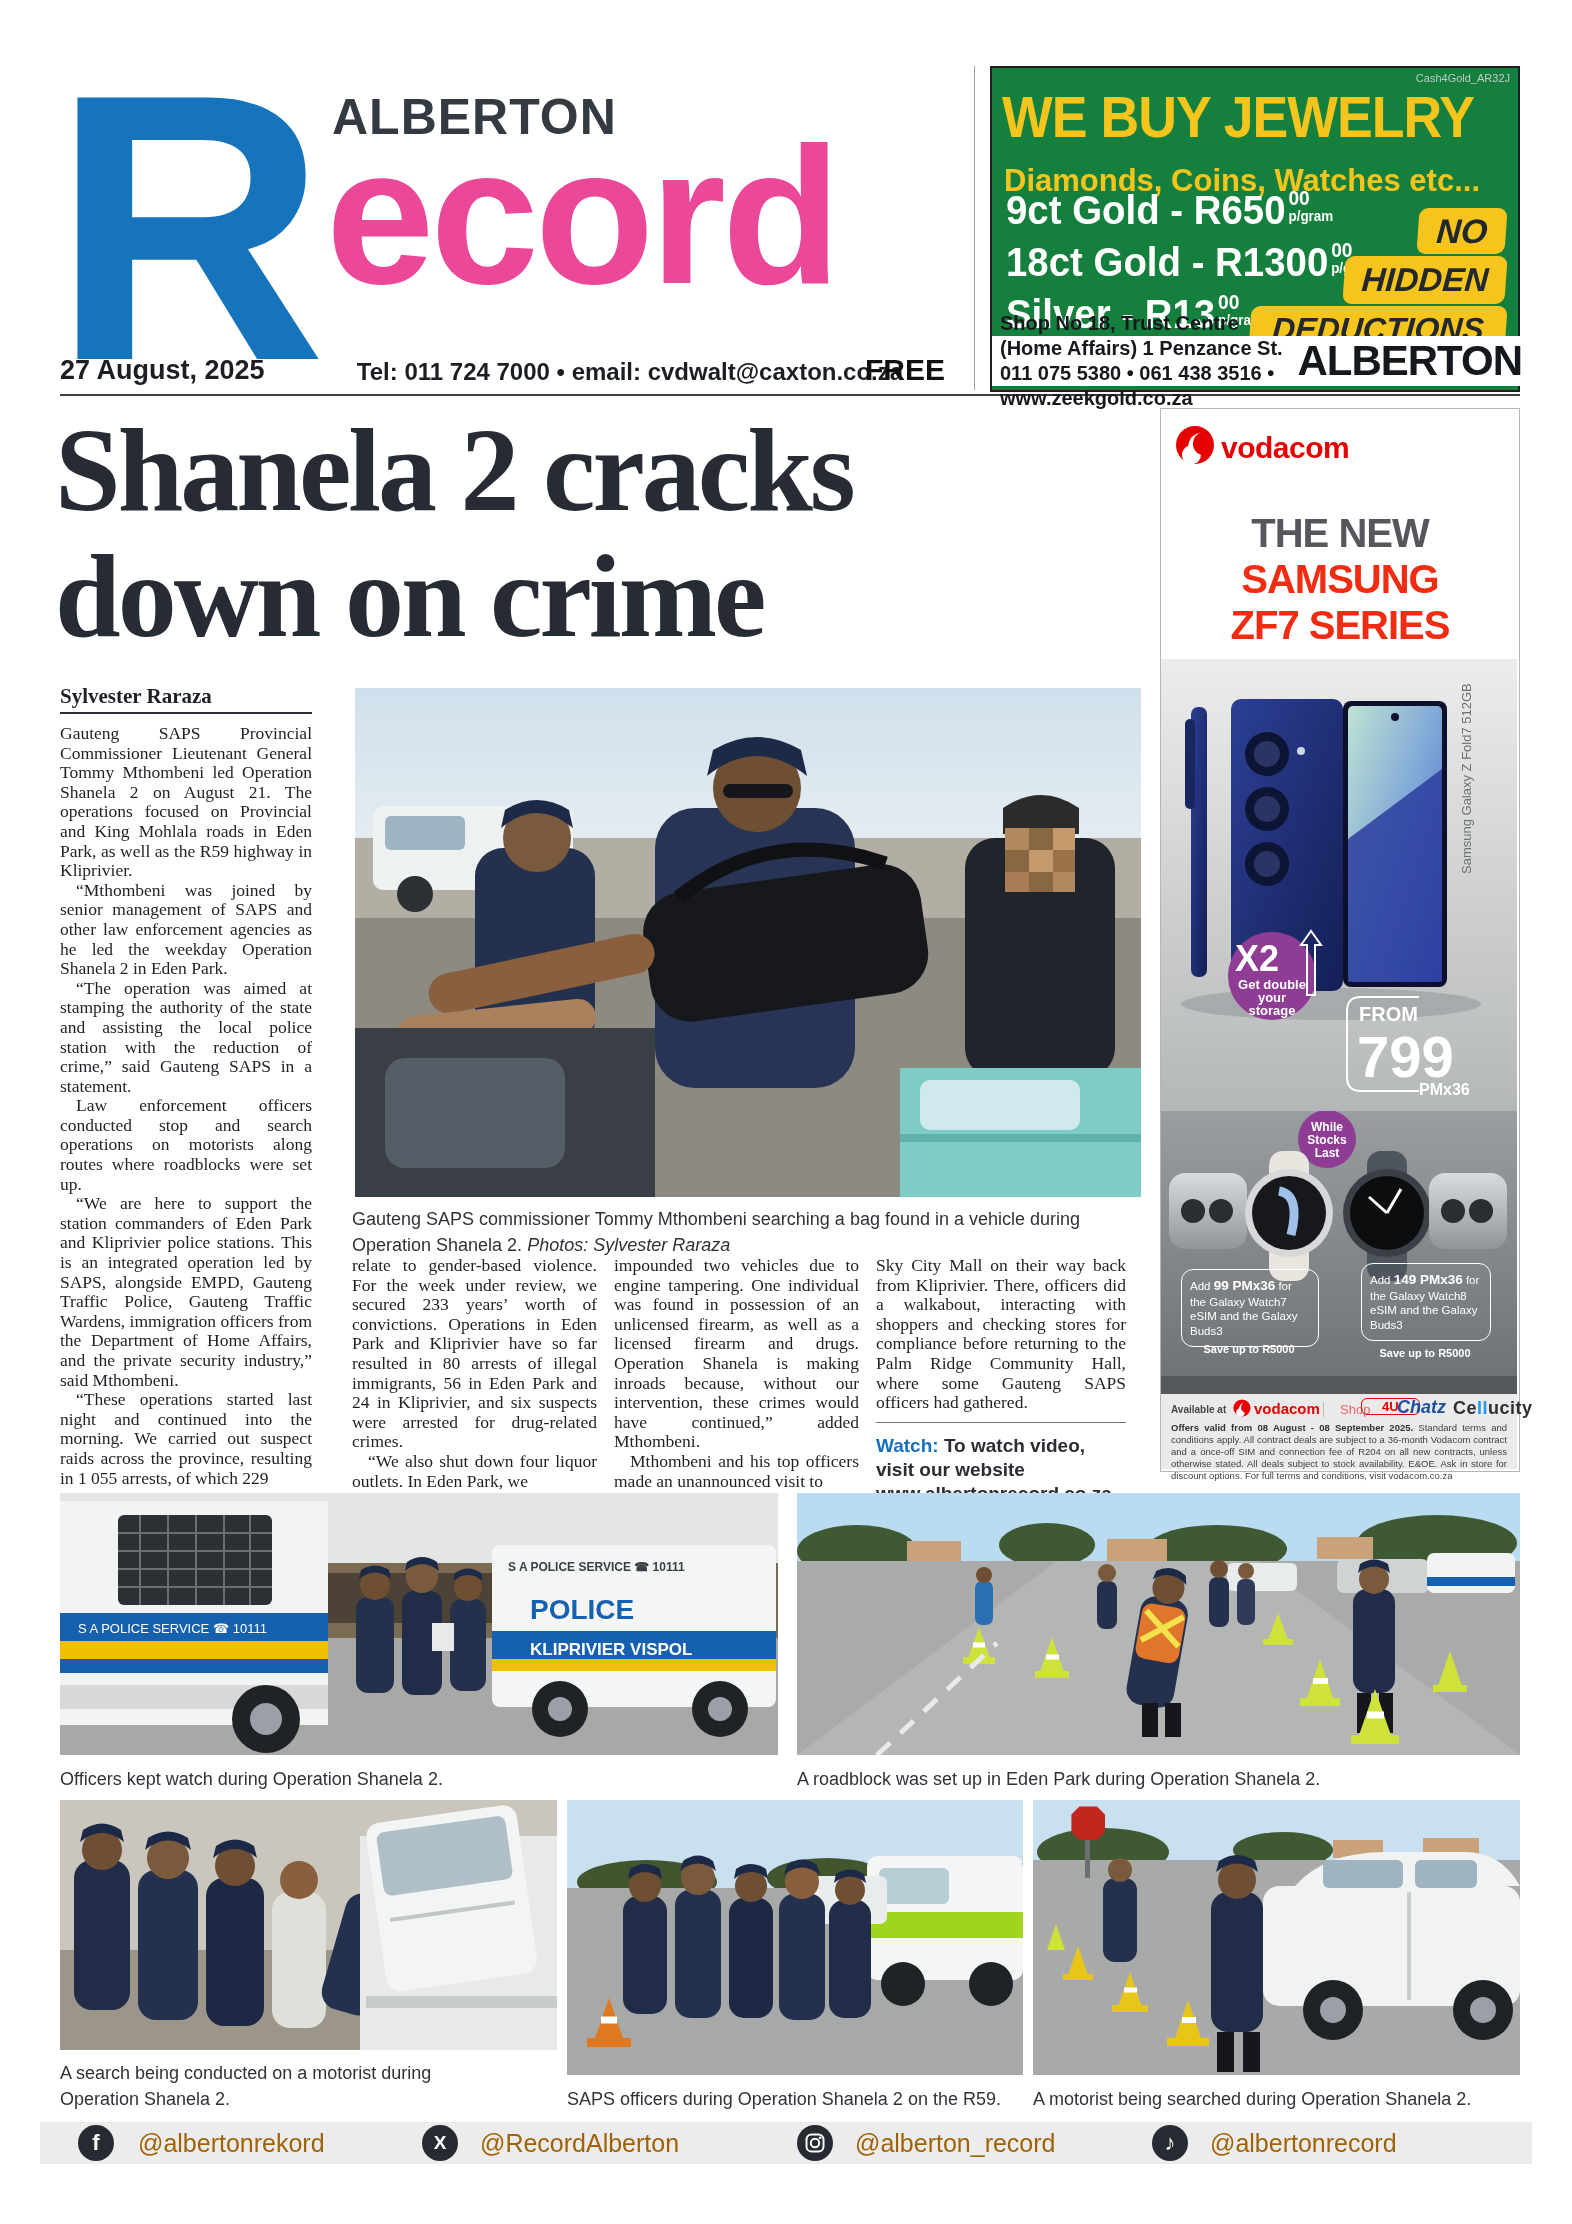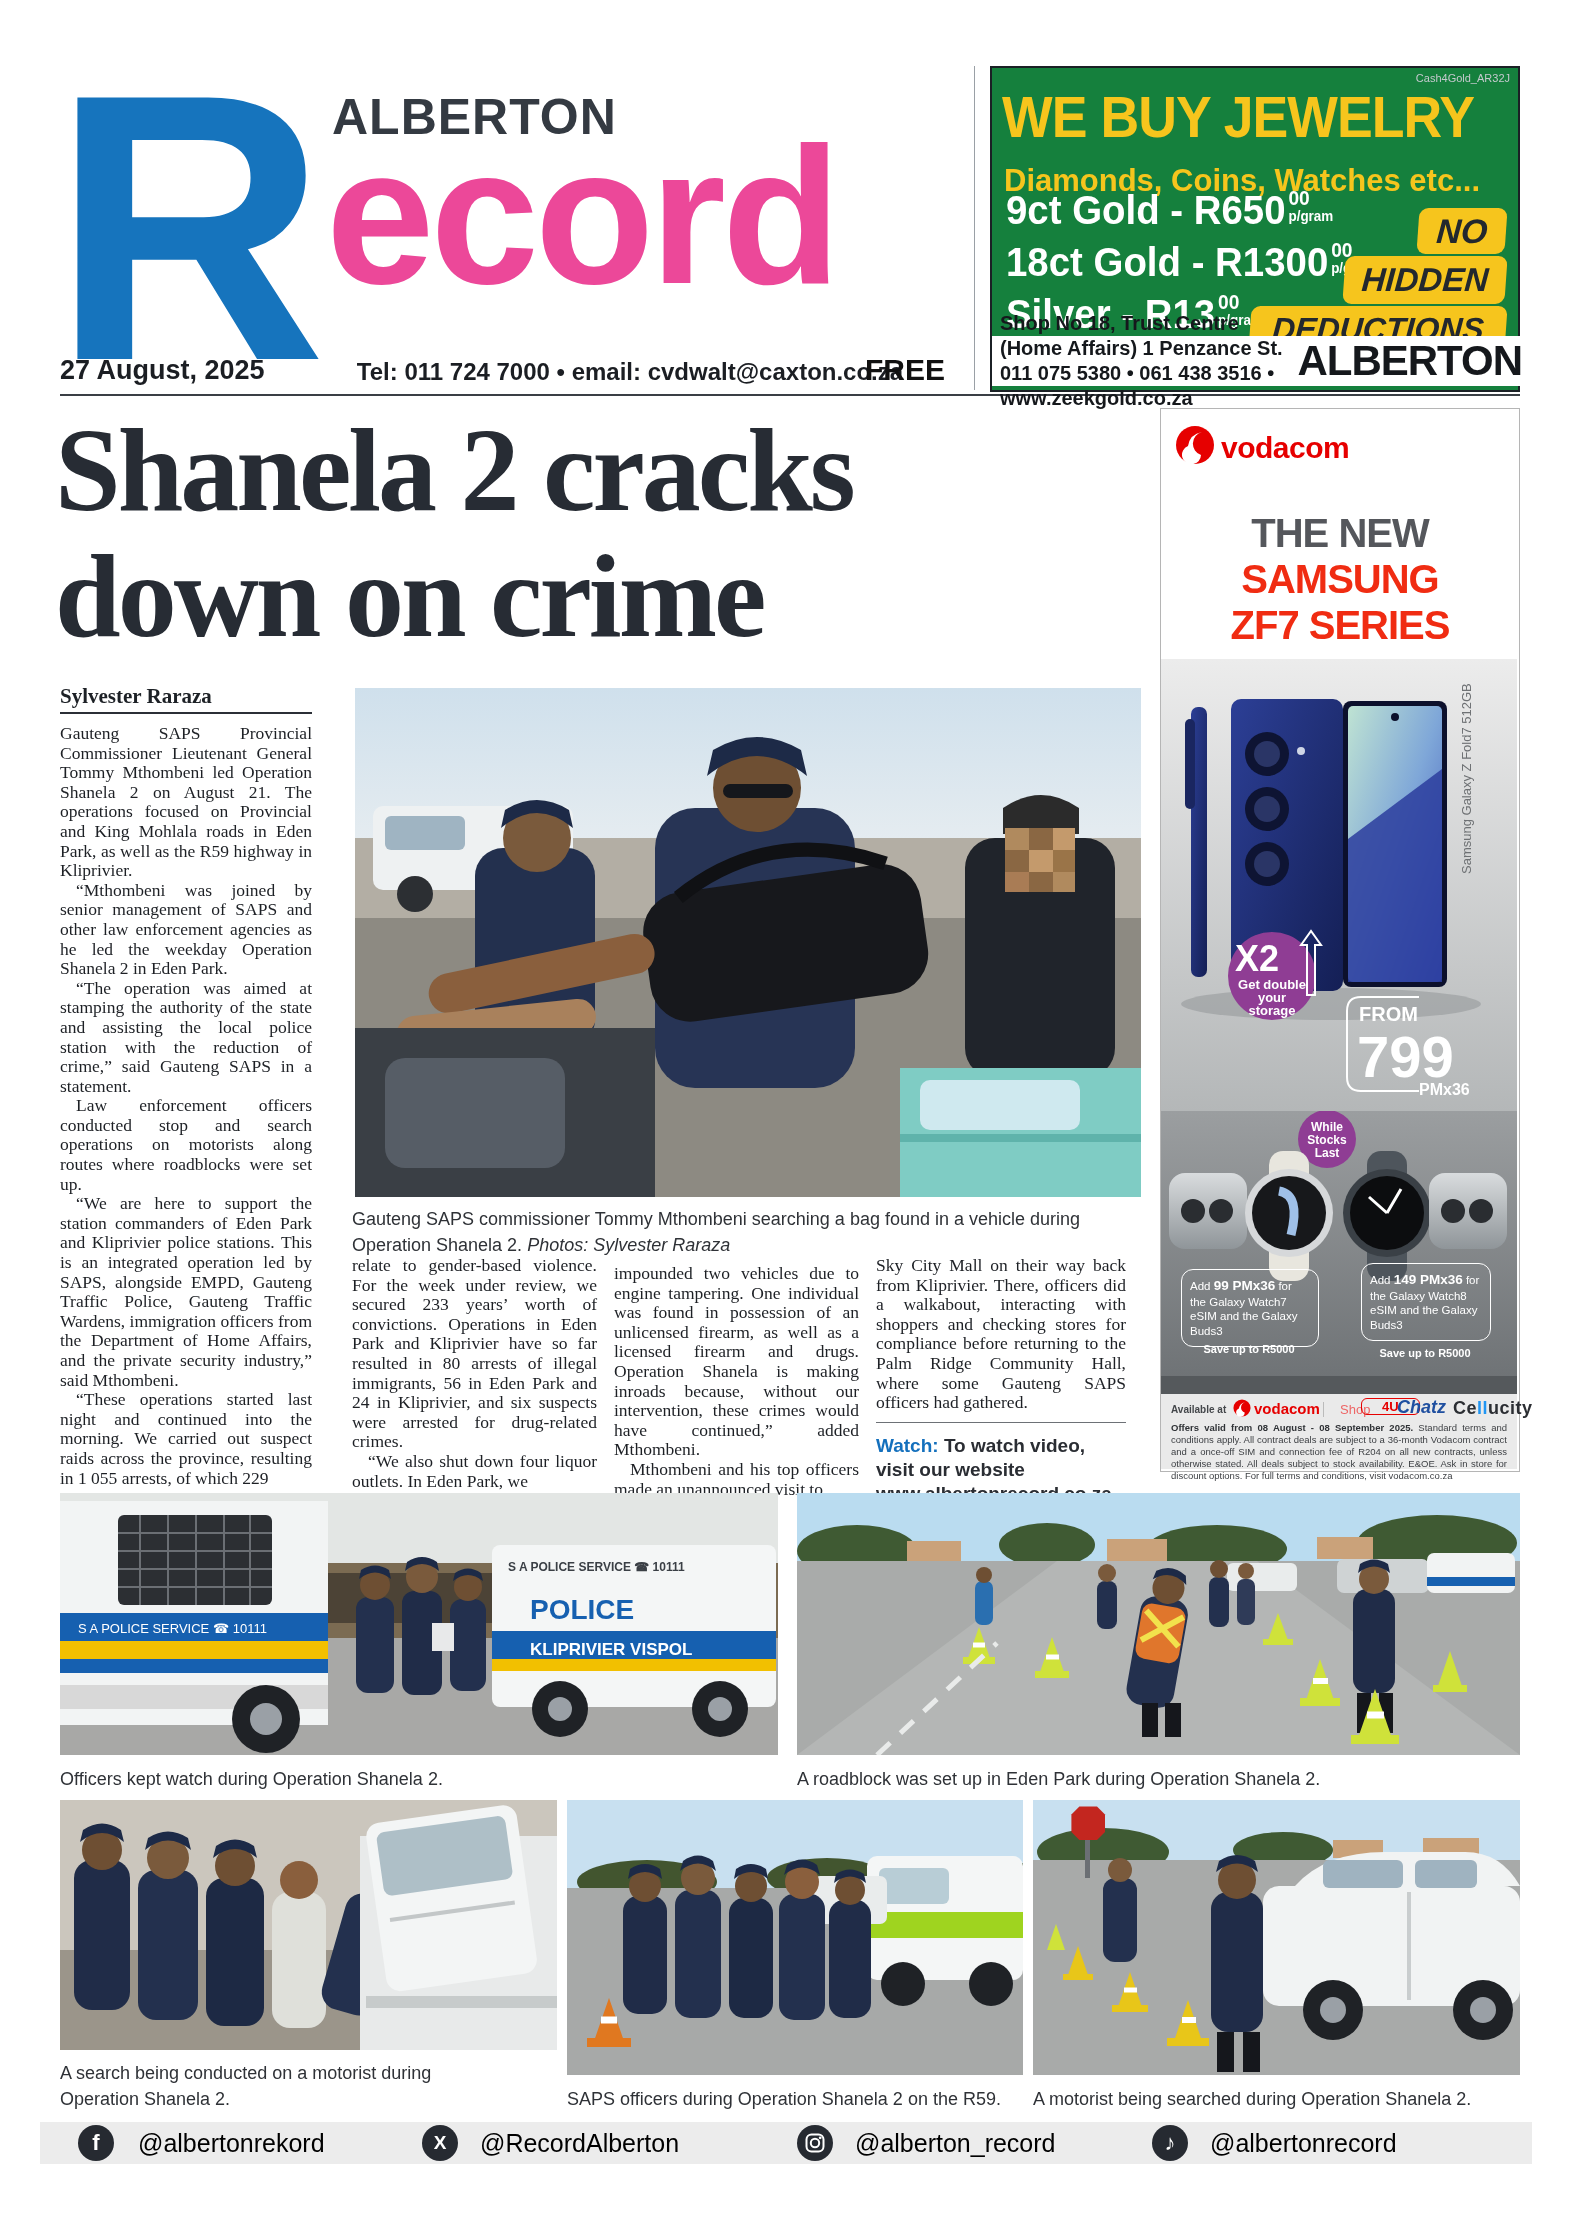--- a/index.html
+++ b/index.html
@@ -64,21 +64,21 @@
   .chatz{color:#1f4fa0;font-weight:bold;font-style:italic;font-size:18px;}
   .cellu{color:#2b2e33;font-size:18px;font-weight:bold;letter-spacing:0.5px;}
   .cellu i{color:#2196f3;font-style:normal;}
   
   .ph{position:absolute;overflow:hidden;background:#999;}
   .ph svg{display:block;}
   
   .foot-bar{background:#ececec;}
   .fi{position:absolute;width:36px;height:36px;border-radius:50%;background:#262a31;color:#fff;
       display:flex;align-items:center;justify-content:center;font-weight:bold;font-size:22px;}
-  .handle{position:absolute;font-size:25px;color:#000000;}
+  .handle{position:absolute;font-size:25px;color:#a16207;}
 </style>
 </head>
 <body>
 
 <div class="page">
 
   <div class="abs logo-r" style="left:52px;top:38px;">R</div>
   <div class="abs logo-top" style="left:332px;top:88px;">ALBERTON</div>
   <div class="abs logo-rest" style="left:326px;top:118px;">ecord</div>
   <div class="abs date-line" style="left:60px;top:355px;">27 August, 2025</div>
@@ -182,21 +182,21 @@
   </div>
 
   <div class="abs caption" style="left:352px;top:1206px;width:760px;">
     <span>Gauteng SAPS commissioner Tommy Mthombeni searching a bag found in a vehicle during Operation Shanela 2. </span><span class="credit">Photos: Sylvester Raraza</span>
   </div>
 
   <div class="abs col" style="left:352px;top:1256px;width:245px;height:230px;">
     <p>relate to gender-based violence. For the week under review, we secured 233 years’ worth of convictions. Operations in Eden Park and Kliprivier have so far resulted in 80 arrests of illegal immigrants, 56 in Eden Park and 24 in Kliprivier, and six suspects were arrested for drug-related crimes.</p>
     <p>“We also shut down four liquor outlets. In Eden Park, we</p>
   </div>
-  <div class="abs col" style="left:614px;top:1256px;width:245px;height:230px;margin-top:8px;">
+  <div class="abs col" style="left:614px;top:1256px;width:245px;height:230px;">
     <p>impounded two vehicles due to engine tampering. One individual was found in possession of an unlicensed firearm, as well as a licensed firearm and drugs. Operation Shanela is making inroads because, without our intervention, these crimes would have continued,” added Mthombeni.</p>
     <p>Mthombeni and his top officers made an unannounced visit to</p>
   </div>
   <div class="abs col" style="left:876px;top:1256px;width:250px;height:170px;">
     <p>Sky City Mall on their way back from Kliprivier. There, officers did a walkabout, interacting with shoppers and checking stores for compliance before returning to the Palm Ridge Community Hall, where some Gauteng SAPS officers had gathered.</p>
   </div>
   <div class="abs col4-rule" style="left:876px;top:1422px;width:250px;"></div>
   <div class="abs watch-block" style="left:876px;top:1434px;width:252px;">
     <span class="watch-label">Watch:</span><span class="watch-rest"> To watch video, visit our website www.albertonrecord.co.za</span>
   </div>

